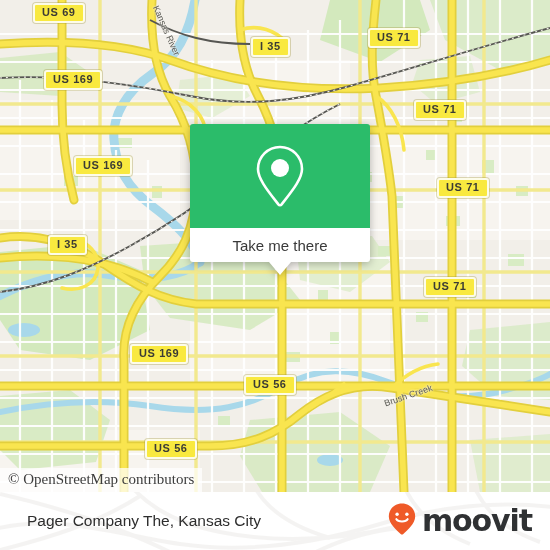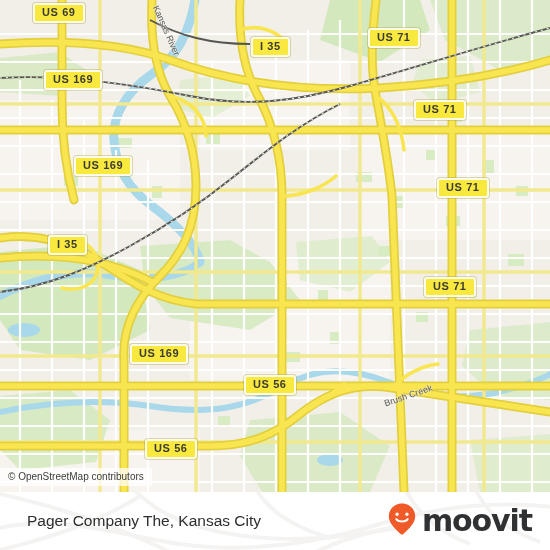--- a/index.html
+++ b/index.html
@@ -86,23 +86,23 @@
     border-right: 11px solid transparent;
     border-top: 13px solid #ffffff;
   }
 
   
   .attribution {
     position: absolute;
     left: 0; top: 468px;
     background: rgba(255,255,255,.72);
     padding: 3px 8px 4px 8px;
-    font-size: 10px;
+    font-size: 15px;
     color: #3c3c3c;
-    font-family: Liberation Sans, sans-serif;
+    font-family: Liberation Serif, serif;
     white-space: nowrap;
   }
 
   
   .footer {
     position: absolute;
     left: 0; top: 492px;
     width: 550px; height: 58px;
     background: #ffffff;
     overflow: hidden;
@@ -323,20 +323,35 @@
     <div class="shield" style="left:44px;  top:70px;">US 169</div>
     <div class="shield" style="left:414px; top:100px;">US 71</div>
     <div class="shield" style="left:74px;  top:156px;">US 169</div>
     <div class="shield" style="left:437px; top:178px;">US 71</div>
     <div class="shield" style="left:48px;  top:235px;">I 35</div>
     <div class="shield" style="left:424px; top:277px;">US 71</div>
     <div class="shield" style="left:130px; top:344px;">US 169</div>
     <div class="shield" style="left:244px; top:375px;">US 56</div>
     <div class="shield" style="left:145px; top:439px;">US 56</div>
 
+    <div class="callout">
+      <div class="callout-green">
+        <span>
+          <svg class="pin-icon" width="52" height="68" viewBox="0 0 52 68" fill="none" xmlns="http://www.w3.org/2000/svg">
+            <path d="M26 5 C13.8 5 4 14.8 4 27 C4 37 14 49 24.4 62.4 C25.2 63.5 26.8 63.5 27.6 62.4
+                     C38 49 48 37 48 27 C48 14.8 38.2 5 26 5 Z" stroke="#ffffff" stroke-width="2.6" fill="none"></path>
+            <circle cx="26" cy="26" r="9" fill="#ffffff"></circle>
+          </svg>
+        </span>
+      </div>
+      <div class="callout-foot">
+        <span class="callout-foot-label">Take me there</span>
+        <span class="callout-tip"></span>
+      </div>
+    </div>
 
     <div class="attribution">© OpenStreetMap contributors</div>
   </div>
 
   <div class="footer">
 
     <svg class="footer-watermark" width="550" height="78" viewBox="0 0 550 78">
       <g stroke="#ebe9e6" stroke-width="4" fill="none">
         <path d="M-10 48 C60 30 120 54 180 62 C250 72 320 60 380 42 C440 24 500 18 560 26"></path>
         <path d="M0 12 C70 28 120 46 170 70"></path>

